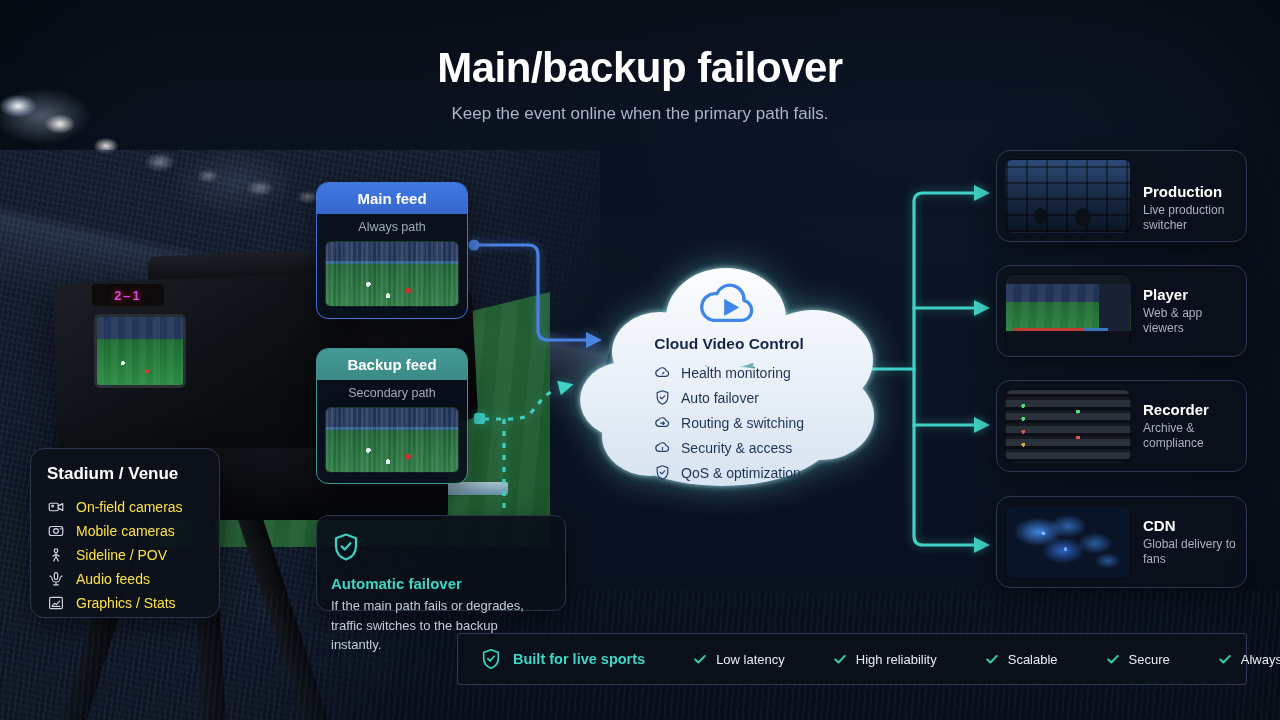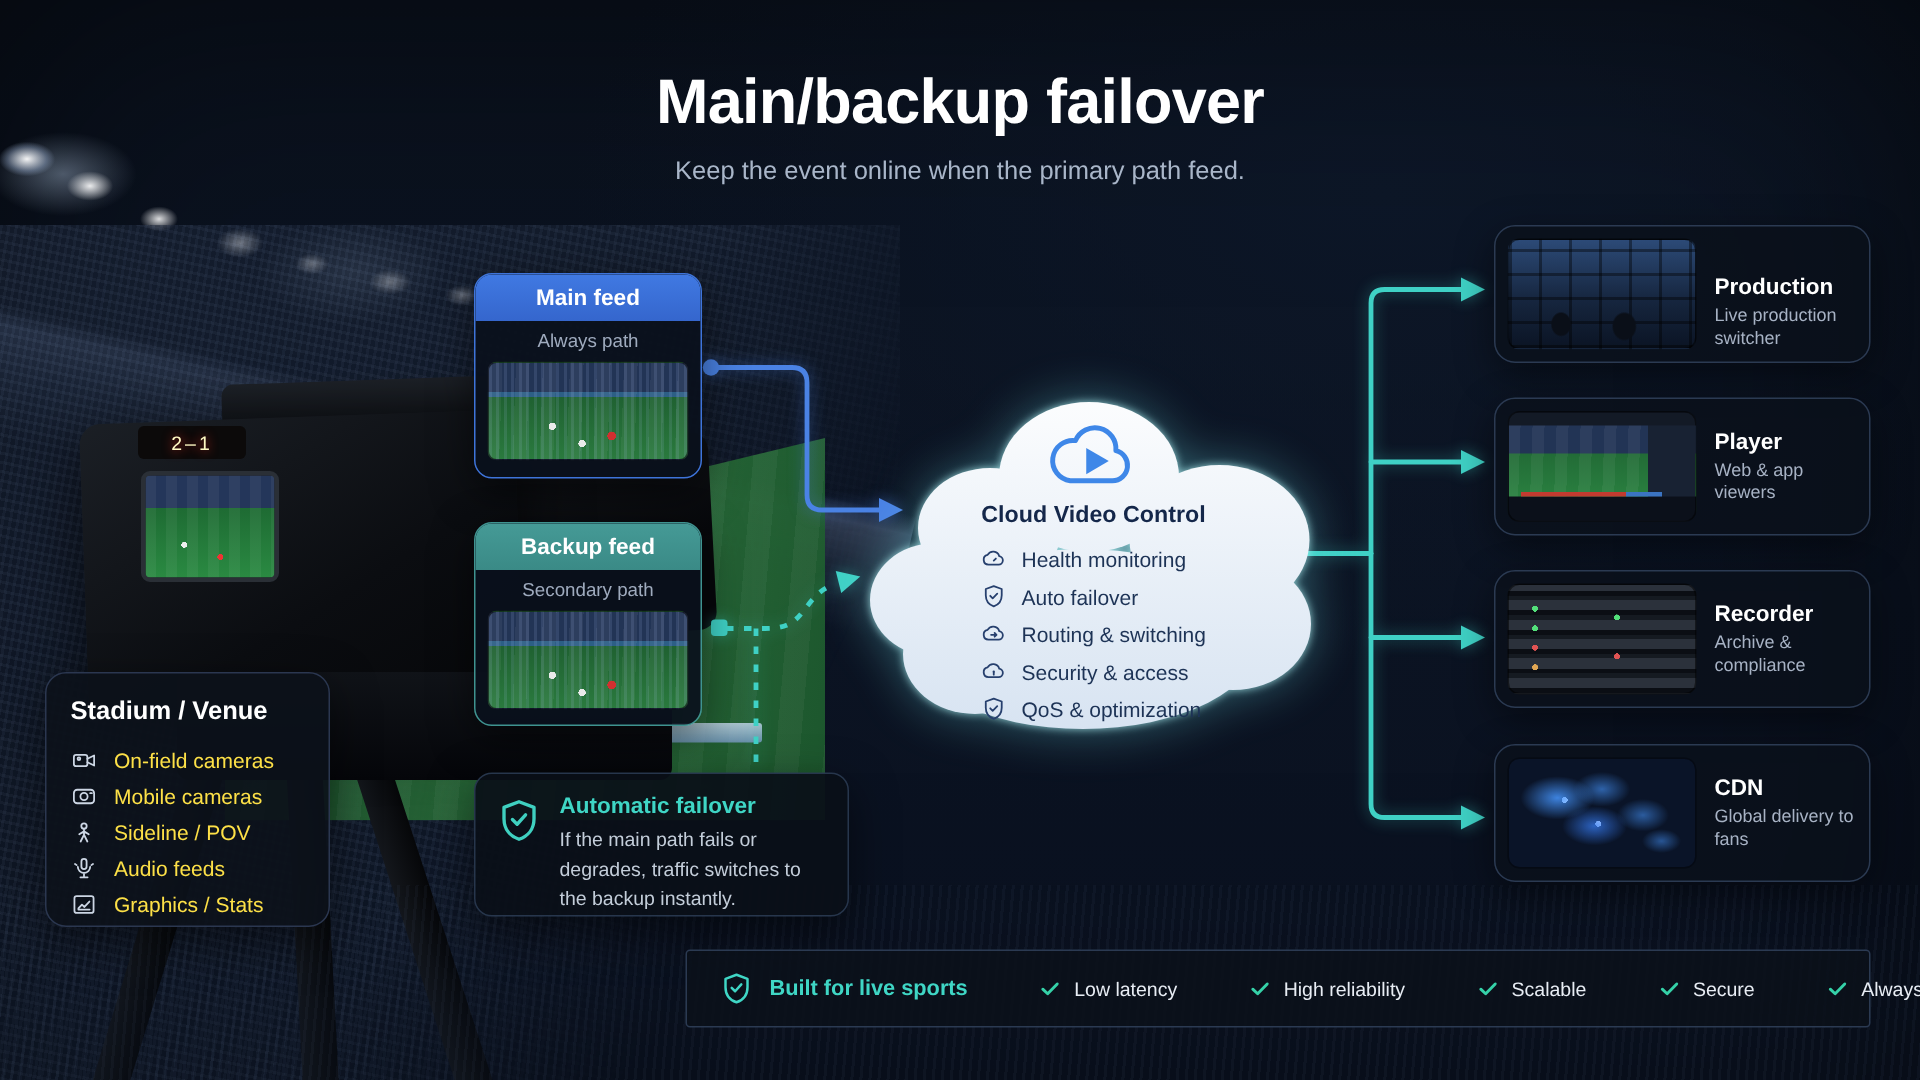--- a/index.html
+++ b/index.html
@@ -49,21 +49,21 @@
   .cam-lens{left:300px;top:292px;width:175px;height:132px;border-radius:12px;transform:rotate(-3deg);
     background:linear-gradient(160deg,#15181d,#07080b 70%);}
   .cam-rig{left:118px;top:448px;width:330px;height:72px;border-radius:8px;
     background:linear-gradient(180deg,#101318,#05060a);}
   .tripod-leg{top:470px;width:24px;height:280px;background:linear-gradient(90deg,#14171c,#060709);border-radius:6px;}
   .leg-a{left:96px;transform:rotate(17deg);}
   .leg-b{left:196px;transform:rotate(-3deg);}
   .leg-c{left:268px;transform:rotate(-18deg);}
   .cam-score-plate{left:92px;top:284px;width:72px;height:22px;background:#0c0a0a;border-radius:4px;
     display:flex;align-items:center;justify-content:center;}
-  .cam-score{color:#fef9c3;font-size:13px;font-weight:400;letter-spacing:2px;
+  .cam-score{color:#d946ef;font-size:13px;font-weight:700;letter-spacing:2px;
     text-shadow:0 0 7px rgba(255,45,30,.9);}
   .cam-screen{left:94px;top:314px;width:92px;height:74px;border:3px solid #2a2f36;border-radius:6px;
     background:
       radial-gradient(2px 2px at 30% 68%, #eee 95%, transparent),
       radial-gradient(2px 2px at 58% 80%, #e33 95%, transparent),
       repeating-linear-gradient(90deg, rgba(255,255,255,.05) 0 7px, transparent 7px 14px),
       linear-gradient(180deg,#24365a 0 32%,#1e6b33 32%,#2a8a42);}
   
   .connectors{position:absolute;inset:0;width:1280px;height:720px;pointer-events:none;}
   .blue-group{filter:drop-shadow(0 0 5px rgba(74,130,228,.55));}
@@ -106,21 +106,21 @@
   .cloud-icon{width:62px;height:48px;color:#3e87e8;}
   .cloud-icon svg{width:100%;height:100%;}
   .cloud-title{margin-top:7px;color:#14274a;font-size:15.5px;font-weight:700;}
   .cloud-list{margin-top:11px;display:flex;flex-direction:column;gap:8px;}
   .cloud-item{display:flex;align-items:center;gap:10px;color:#1d3356;font-size:14px;font-weight:500;}
   .c-icon{width:17px;height:17px;color:#27406e;flex:0 0 17px;}
   .c-icon svg{width:100%;height:100%;}
   
   .failover{position:absolute;left:316px;top:515px;width:250px;height:96px;z-index:20;
     background:rgba(10,15,24,.93);border:1px solid #27364c;border-radius:12px;
-    box-shadow:0 10px 30px rgba(0,0,0,.5);padding:13px 14px;display:flex;gap:12px;}
+    box-shadow:0 10px 30px rgba(0,0,0,.5);padding:13px 14px;display:flex;gap:12px;flex-direction:column;}
   .failover-shield{width:30px;height:32px;color:#3fd0c0;flex:0 0 30px;margin-top:2px;}
   .failover-shield svg{width:100%;height:100%;}
   .failover-title{color:#3fd6c5;font-size:15px;font-weight:700;margin:0 0 4px;}
   .failover-body{color:#c3cdd9;font-size:13px;line-height:1.5;margin:0;}
   
   .dest{position:absolute;left:996px;width:251px;height:92px;z-index:20;
     background:rgba(10,16,26,.8);border:1px solid #2b3a52;border-radius:14px;
     padding:8px;display:flex;gap:12px;align-items:center;box-shadow:0 8px 26px rgba(0,0,0,.45);}
   .dest-thumb{width:126px;height:74px;border-radius:8px;flex:0 0 126px;border:1px solid rgba(0,0,0,.5);}
   .dest-text{display:flex;flex-direction:column;gap:3px;}
@@ -213,21 +213,21 @@
       <path d="M914,425 H974"></path>
       <polygon points="974,185 990,193 974,201" fill="#3fd1c5" stroke="none"></polygon>
       <polygon points="974,300 990,308 974,316" fill="#3fd1c5" stroke="none"></polygon>
       <polygon points="974,417 990,425 974,433" fill="#3fd1c5" stroke="none"></polygon>
       <polygon points="974,537 990,545 974,553" fill="#3fd1c5" stroke="none"></polygon>
     </g>
   </svg>
 
   <div class="header">
     <h1 class="title">Main/backup failover</h1>
-    <p class="subtitle">Keep the event online when the primary path feed.</p>
+    <p class="subtitle">Keep the event online when the primary path fails.</p>
   </div>
 
   <div class="feed-card feed-main">
     <div class="feed-head">
       <span class="feed-title">Main feed</span>
     </div>
     <div class="feed-path">Always path</div>
     <div class="feed-thumb"></div>
   </div>
 

